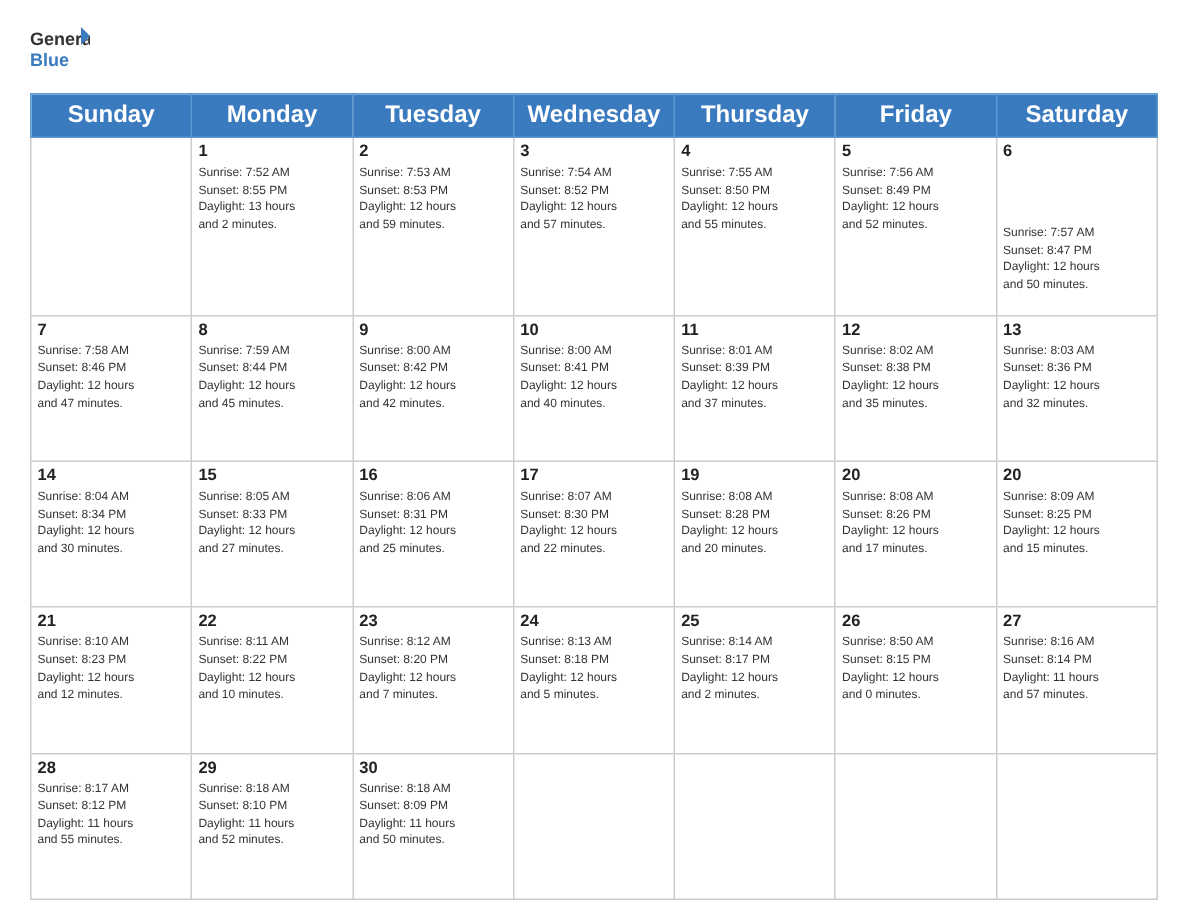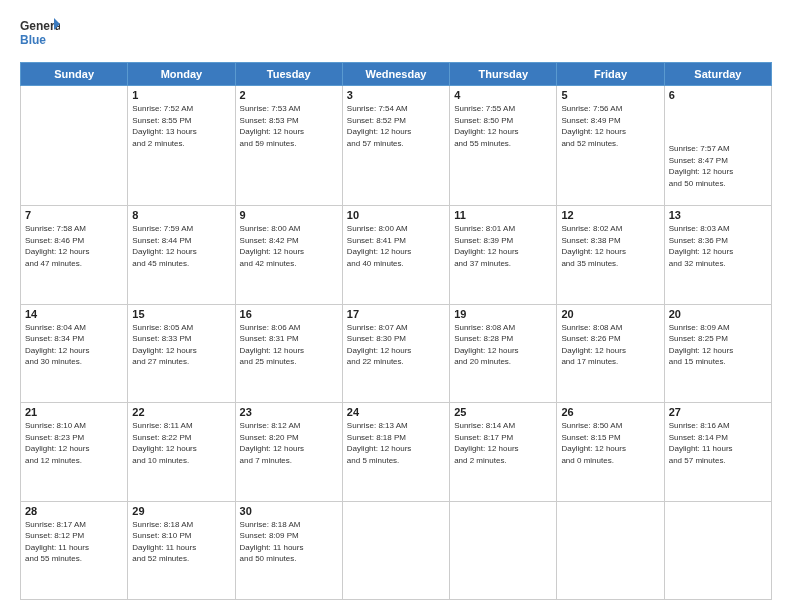--- a/index.html
+++ b/index.html
@@ -45,21 +45,21 @@
     .calendar {
       flex: 1;
       border: 1px solid #ccc;
       border-collapse: collapse;
       width: 100%;
       table-layout: fixed;
     }
     .calendar th {
       background: #3a7abf;
       color: #fff;
-      font-size: 11px;
+      font-size: 16px;
       font-weight: bold;
       text-align: center;
       padding: 5px 2px;
       border: 1px solid #5a9ad0;
     }
     .calendar td {
       vertical-align: top;
       border: 1px solid #ccc;
       padding: 3px 4px;
       font-size: 8.5px;

